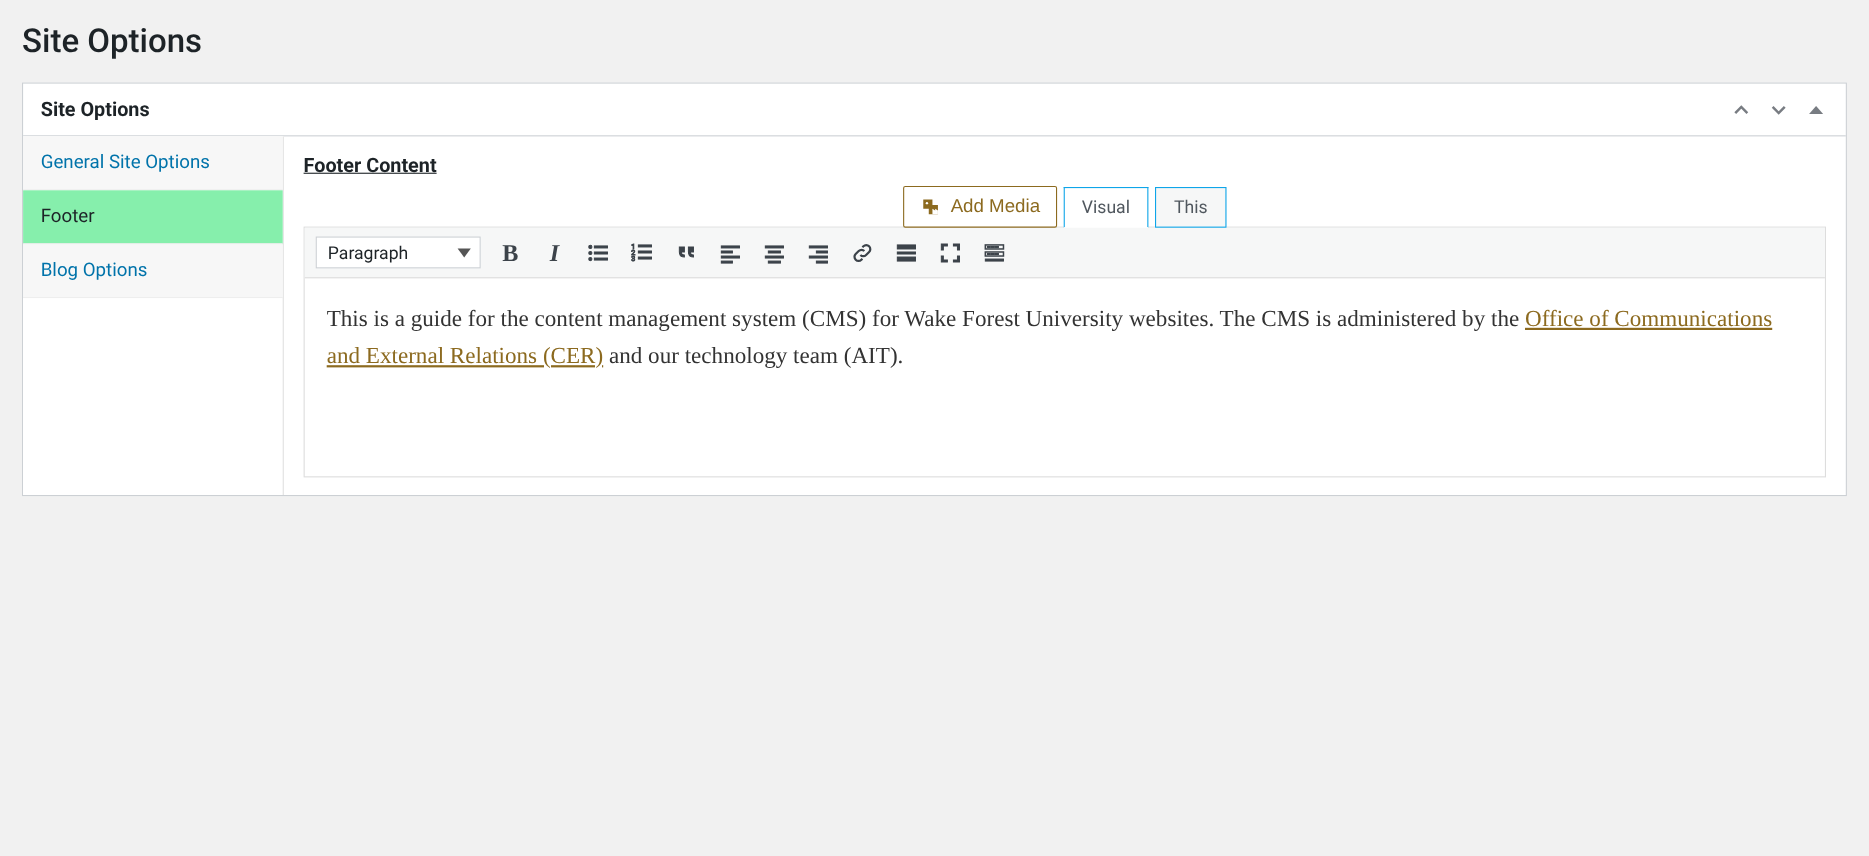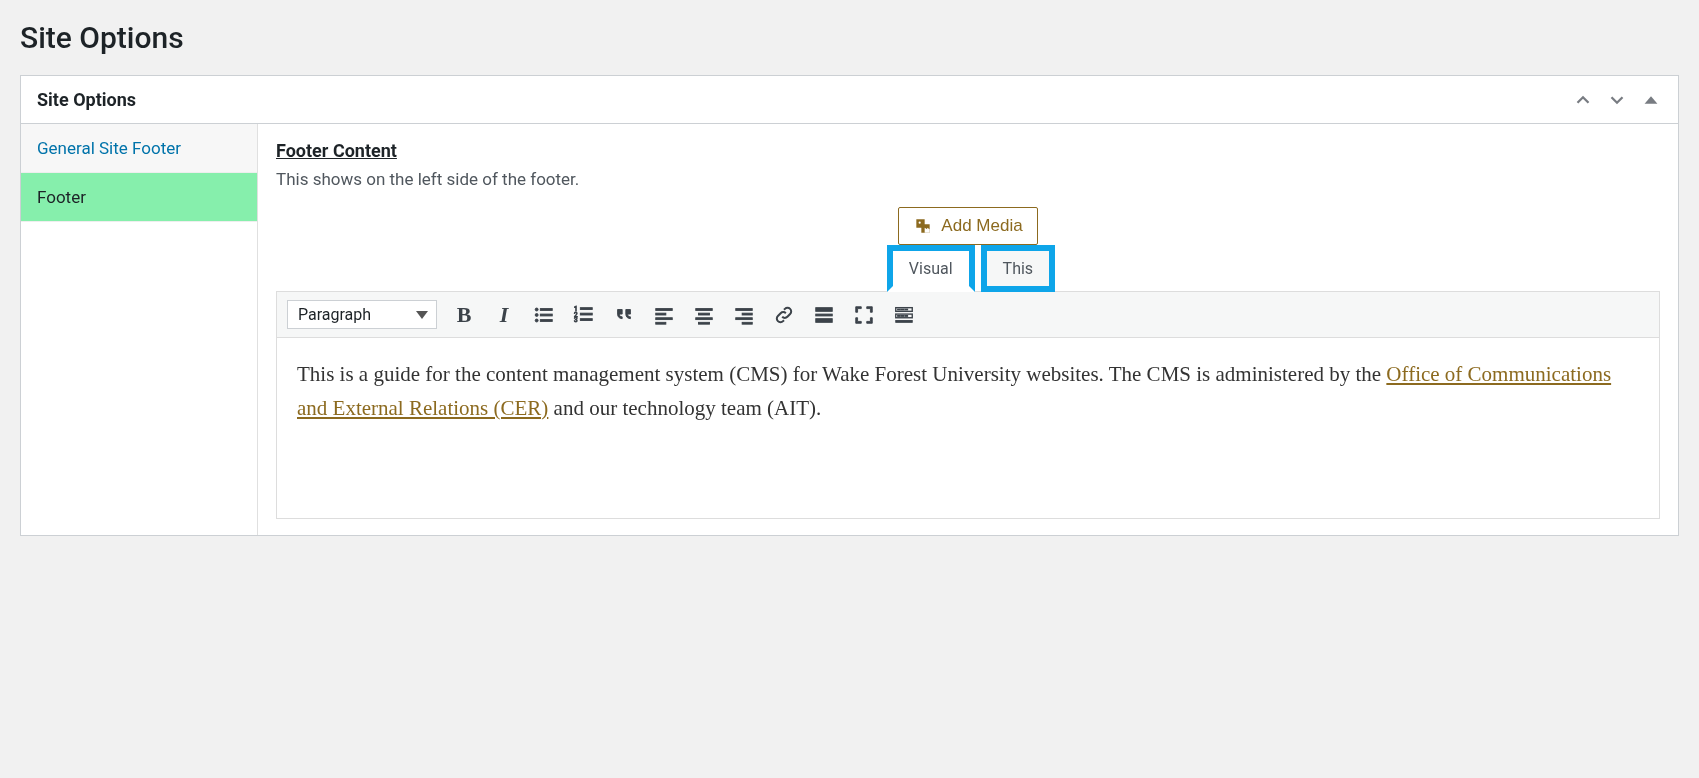--- a/index.html
+++ b/index.html
@@ -77,42 +77,41 @@
     text-decoration: underline;
   }
   .field-desc {
     font-size: 17px;
     color: #50575e;
     margin: 0 0 18px 0;
   }
   .media-row {
     display: flex;
     align-items: center;
-    justify-content: flex-start;
+    justify-content: center;
     margin-bottom: 0;
-    flex-direction: column;
   }
   .add-media-btn {
     display: inline-flex;
     align-items: center;
     gap: 8px;
     border: 1px solid #8c6a1f;
     background: #fff;
     color: #8c6a1f;
     font-size: 17px;
     padding: 8px 14px;
     border-radius: 2px;
     cursor: pointer;
   }
   .add-media-btn svg { width: 20px; height: 20px; fill: #8c6a1f; }
   .editor-tabs {
     display: flex;
   }
   .editor-tab {
-    border: 6px solid #0ea5e9;
+    border: 1px solid #0ea5e9;
     background: #f6f7f7;
     color: #50575e;
     font-size: 16px;
     padding: 8px 16px;
     cursor: pointer;
     margin-left: 6px;
   }
   .editor-tab.active {
     background: #fff;
     border-bottom-color: #fff;
@@ -195,27 +194,27 @@
       <span class="chev">
         <svg viewBox="0 0 24 24">
             <path d="M5 16l7-8 7 8z"></path>
           </svg>
       </span>
     </div>
   </div>
 
   <div class="metabox-body">
     <div class="sidebar">
-      <div class="sidebar-item">General Site Footer</div>
+      <div class="sidebar-item">General Site Options</div>
       <div class="sidebar-item active">Footer</div>
+      <div class="sidebar-item">Blog Options</div>
     </div>
 
     <div class="main">
       <div class="field-label">Footer Content</div>
-      <div class="field-desc">This shows on the left side of the footer.</div>
 
       <div class="media-row">
         <button class="add-media-btn">
           <svg viewBox="0 0 24 24">
               <path d="M4 4h10v10H4z M10 10h10v10H10z"></path>
               <circle cx="8" cy="8" r="1.3" fill="#fff"></circle>
               <path d="M14 20v-6l3 2v-2l3 2v4z" fill="#fff"></path>
             </svg>
           <span>Add Media</span>
         </button>

